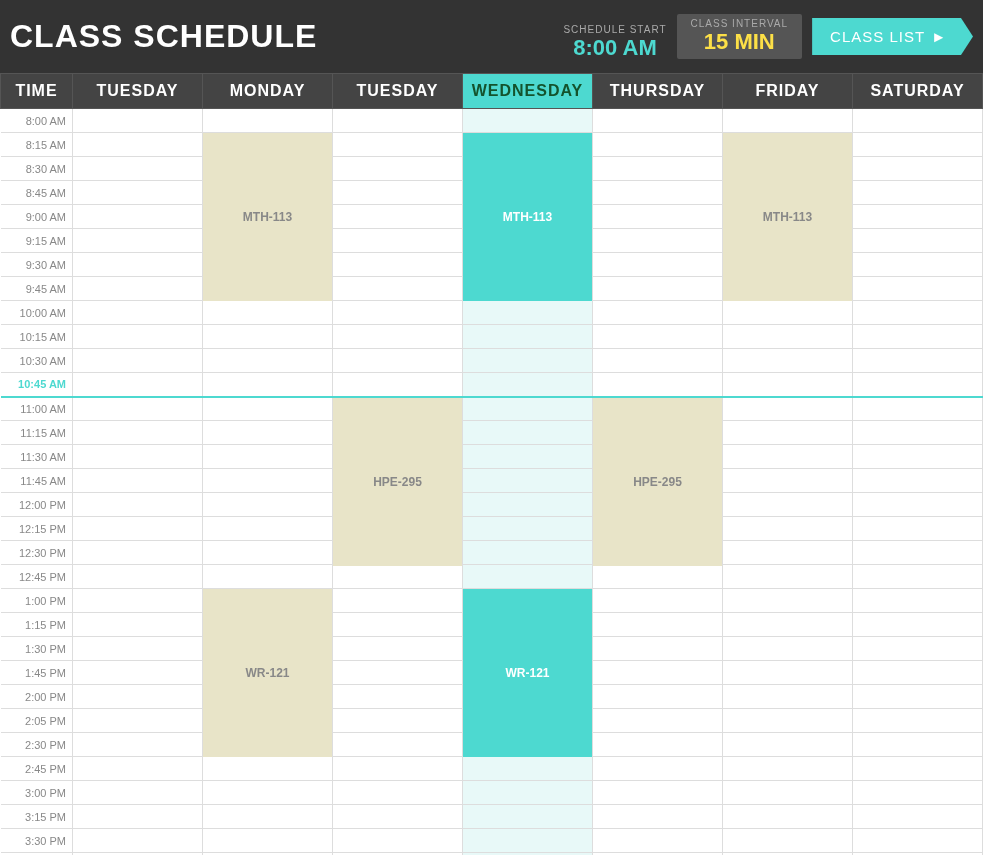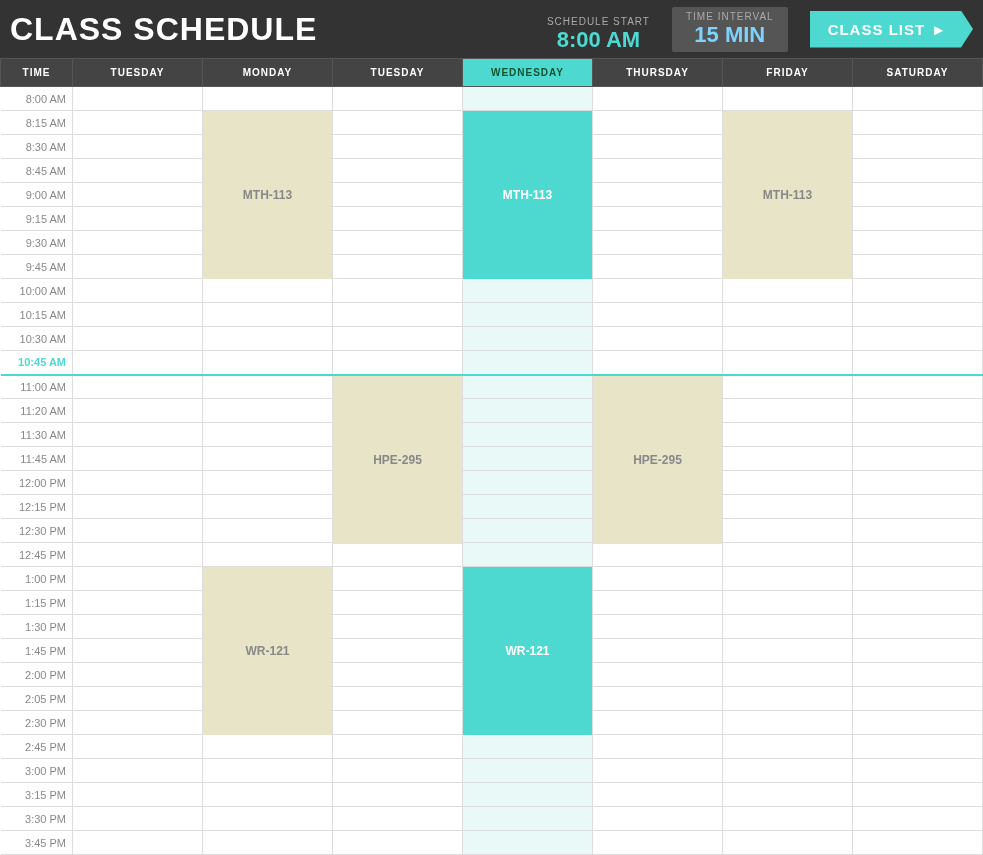--- a/index.html
+++ b/index.html
@@ -2,23 +2,22 @@
 <html><head>
   <meta charset="utf-8">
   <style>
     * { box-sizing: border-box; margin: 0; padding: 0; }
     body { font-family: Arial, sans-serif; background: #fff; }
 
     #header {
       display: flex;
       align-items: center;
       background: #333;
-      height: 58px;
+      height: 73px;
       padding: 0 10px;
-      gap: 12px;
     }
     #title {
       color: #fff;
       font-size: 32px;
       font-weight: bold;
       flex: 1;
       letter-spacing: 1px;
     }
     #schedule-start-block {
       text-align: center;
@@ -45,27 +44,27 @@
       border-radius: 2px;
     }
     #time-interval-label {
       font-size: 10px;
       letter-spacing: 1px;
       color: #aaa;
     }
     #time-interval-value {
       font-size: 22px;
       font-weight: bold;
-      color: #7dd3fc;
+      color: #fde047;
     }
     #class-list-btn {
       background: #4dd9d0;
       color: #fff;
       font-size: 15px;
-      font-weight: bold;
+      font-weight: normal;
       border: none;
       padding: 10px 18px;
       cursor: pointer;
       letter-spacing: 1px;
       display: flex;
       align-items: center;
       gap: 6px;
       clip-path: polygon(0 0, calc(100% - 12px) 0, 100% 50%, calc(100% - 12px) 100%, 0 100%);
       padding-right: 26px;
     }
@@ -76,21 +75,21 @@
 
     table {
       width: 100%;
       border-collapse: collapse;
       table-layout: fixed;
     }
 
     thead th {
       background: #444;
       color: #fff;
-      font-size: 10px;
+      font-size: 16px;
       font-weight: bold;
       letter-spacing: 1px;
       text-align: center;
       padding: 8px 4px;
       border: 1px solid #555;
     }
     thead th.col-wednesday {
       background: #4dd9d0;
       color: #14532d;
     }
@@ -159,21 +158,21 @@
 </head>
 <body>
 
 <div id="header">
   <div id="title">CLASS SCHEDULE</div>
   <div id="schedule-start-block">
     <div id="schedule-start-label">SCHEDULE START</div>
     <div id="schedule-start-value">8:00 AM</div>
   </div>
   <div id="time-interval-block">
-    <div id="time-interval-label">TIME INTERVAL</div>
+    <div id="time-interval-label">CLASS INTERVAL</div>
     <div id="time-interval-value">15 MIN</div>
   </div>
   <button id="class-list-btn">
     <span>CLASS LIST</span>
     <span>►</span>
   </button>
 </div>
 
 <div id="schedule-container">
   <table id="schedule-table">
@@ -306,21 +305,21 @@
             <div class="class-block-beige" style="height: 168px;">HPE-295</div>
           </td>
           <td class="col-wednesday-bg"></td>
           <td rowspan="7" style="position: relative; padding: 0px;">
             <div class="class-block-beige" style="height: 168px;">HPE-295</div>
           </td>
           <td></td>
           <td></td>
         </tr>
         <tr>
-          <td class="time-cell">11:20 AM</td>
+          <td class="time-cell">11:15 AM</td>
           <td></td>
           <td></td>
           <td class="col-wednesday-bg"></td>
           <td></td>
           <td></td>
         </tr>
         <tr>
           <td class="time-cell">11:30 AM</td>
           <td></td>
           <td></td>

